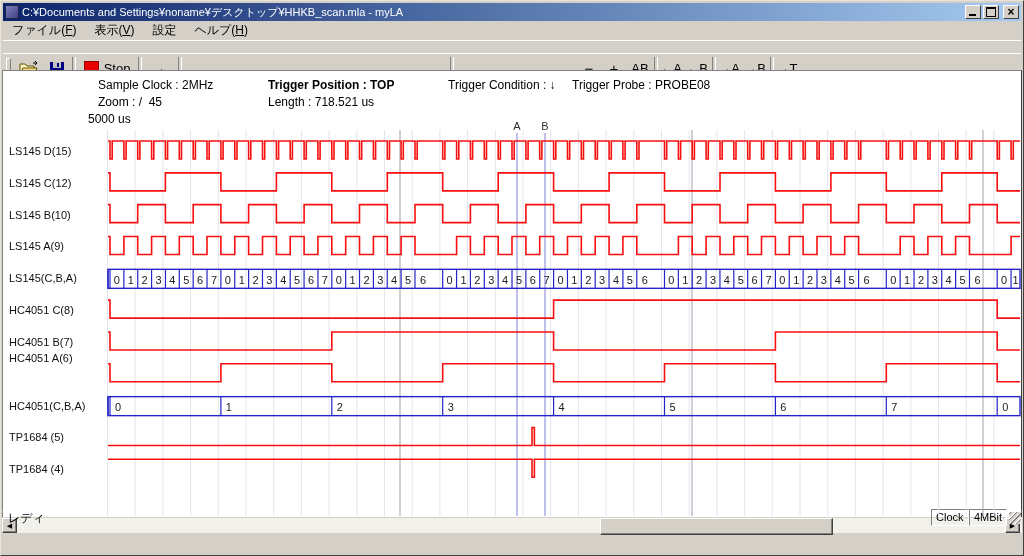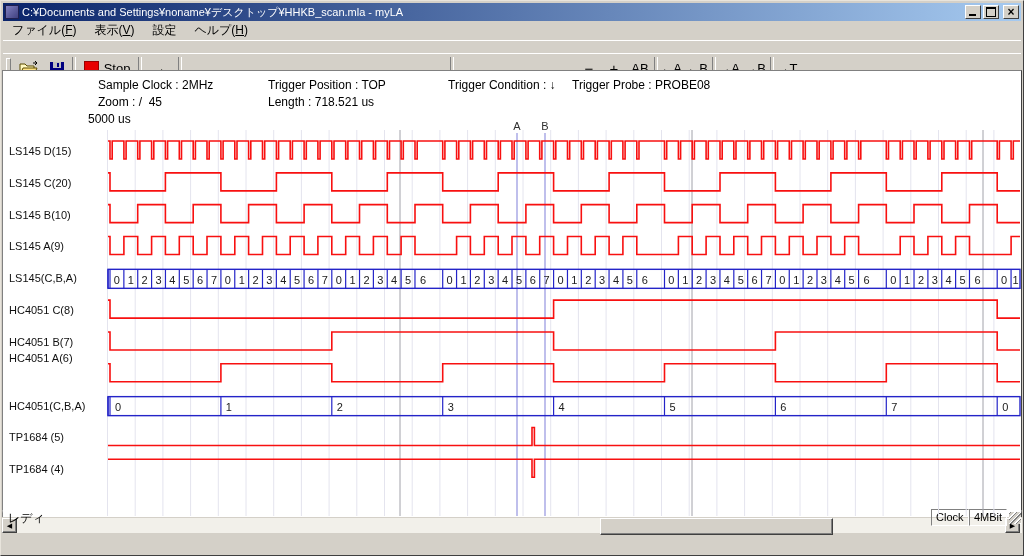--- a/index.html
+++ b/index.html
@@ -192,21 +192,21 @@
   <div class="tsep" style="left:767px;"></div>
 
   <button class="tbtn" style="left:772px;width:24px;">
       <span>→T</span>
     </button>
 </div>
 
 <div class="docpanel"></div>
 
 <span class="info-text" style="left:98px;top:78px;">Sample Clock : 2MHz</span>
-<span class="info-text" style="left:268px;top:78px;">Trigger Position : TOP</span>
+<span class="info-text" style="left:268px;top:78px;font-weight:bold;">Trigger Position : TOP</span>
 <span class="info-text" style="left:448px;top:78px;">Trigger Condition : ↓</span>
 <span class="info-text" style="left:572px;top:78px;">Trigger Probe : PROBE08</span>
 <span class="info-text" style="left:98px;top:95px;">Zoom : /  45</span>
 <span class="info-text" style="left:268px;top:95px;">Length : 718.521 us</span>
 <span class="info-text" style="left:88px;top:112px;">5000 us</span>
 
 <svg id="plot-svg" viewBox="0 0 1024 556">
     <line x1="107.5" y1="130" x2="107.5" y2="516" stroke="#e4e4ee" stroke-width="1"></line>
     <line x1="135.2" y1="130" x2="135.2" y2="516" stroke="#e4e4ee" stroke-width="1"></line>
     <line x1="162.9" y1="130" x2="162.9" y2="516" stroke="#e4e4ee" stroke-width="1"></line>
@@ -396,21 +396,21 @@
     <text x="783.4000000000001" y="411.14" text-anchor="middle" fill="#202020" font-size="11" font-family="&quot;Liberation Sans&quot;,sans-serif">6</text>
     <line x1="886.3000000000001" y1="396.64" x2="886.3000000000001" y2="415.64" stroke="#2424c8" stroke-width="1.2"></line>
     <text x="894.3000000000001" y="411.14" text-anchor="middle" fill="#202020" font-size="11" font-family="&quot;Liberation Sans&quot;,sans-serif">7</text>
     <line x1="997.2" y1="396.64" x2="997.2" y2="415.64" stroke="#2424c8" stroke-width="1.2"></line>
     <text x="1005.2" y="411.14" text-anchor="middle" fill="#202020" font-size="11" font-family="&quot;Liberation Sans&quot;,sans-serif">0</text>
     <path d="M108 445.46999999999997 H532 V427.46999999999997 h2.4 V445.46999999999997 H1020" fill="none" stroke="#f81010" stroke-width="1.6"></path>
     <path d="M108 459.29999999999995 H532 V477.29999999999995 h2.4 V459.29999999999995 H1020" fill="none" stroke="#f81010" stroke-width="1.6"></path>
   </svg>
 <div id="labels-layer">
     <div class="ch-label" style="top: 145px;">LS145 D(15)</div>
-    <div class="ch-label" style="top: 176.83px;">LS145 C(20)</div>
+    <div class="ch-label" style="top: 176.83px;">LS145 C(12)</div>
     <div class="ch-label" style="top: 208.66px;">LS145 B(10)</div>
     <div class="ch-label" style="top: 240.49px;">LS145 A(9)</div>
     <div class="ch-label" style="top: 272.32px;">LS145(C,B,A)</div>
     <div class="ch-label" style="top: 304.15px;">HC4051 C(8)</div>
     <div class="ch-label" style="top: 335.98px;">HC4051 B(7)</div>
     <div class="ch-label" style="top: 352px;">HC4051 A(6)</div>
     <div class="ch-label" style="top: 399.64px;">HC4051(C,B,A)</div>
     <div class="ch-label" style="top: 431.47px;">TP1684 (5)</div>
     <div class="ch-label" style="top: 463.3px;">TP1684 (4)</div>
     <div class="marker-label" style="left: 512px; top: 120px;">A</div>

